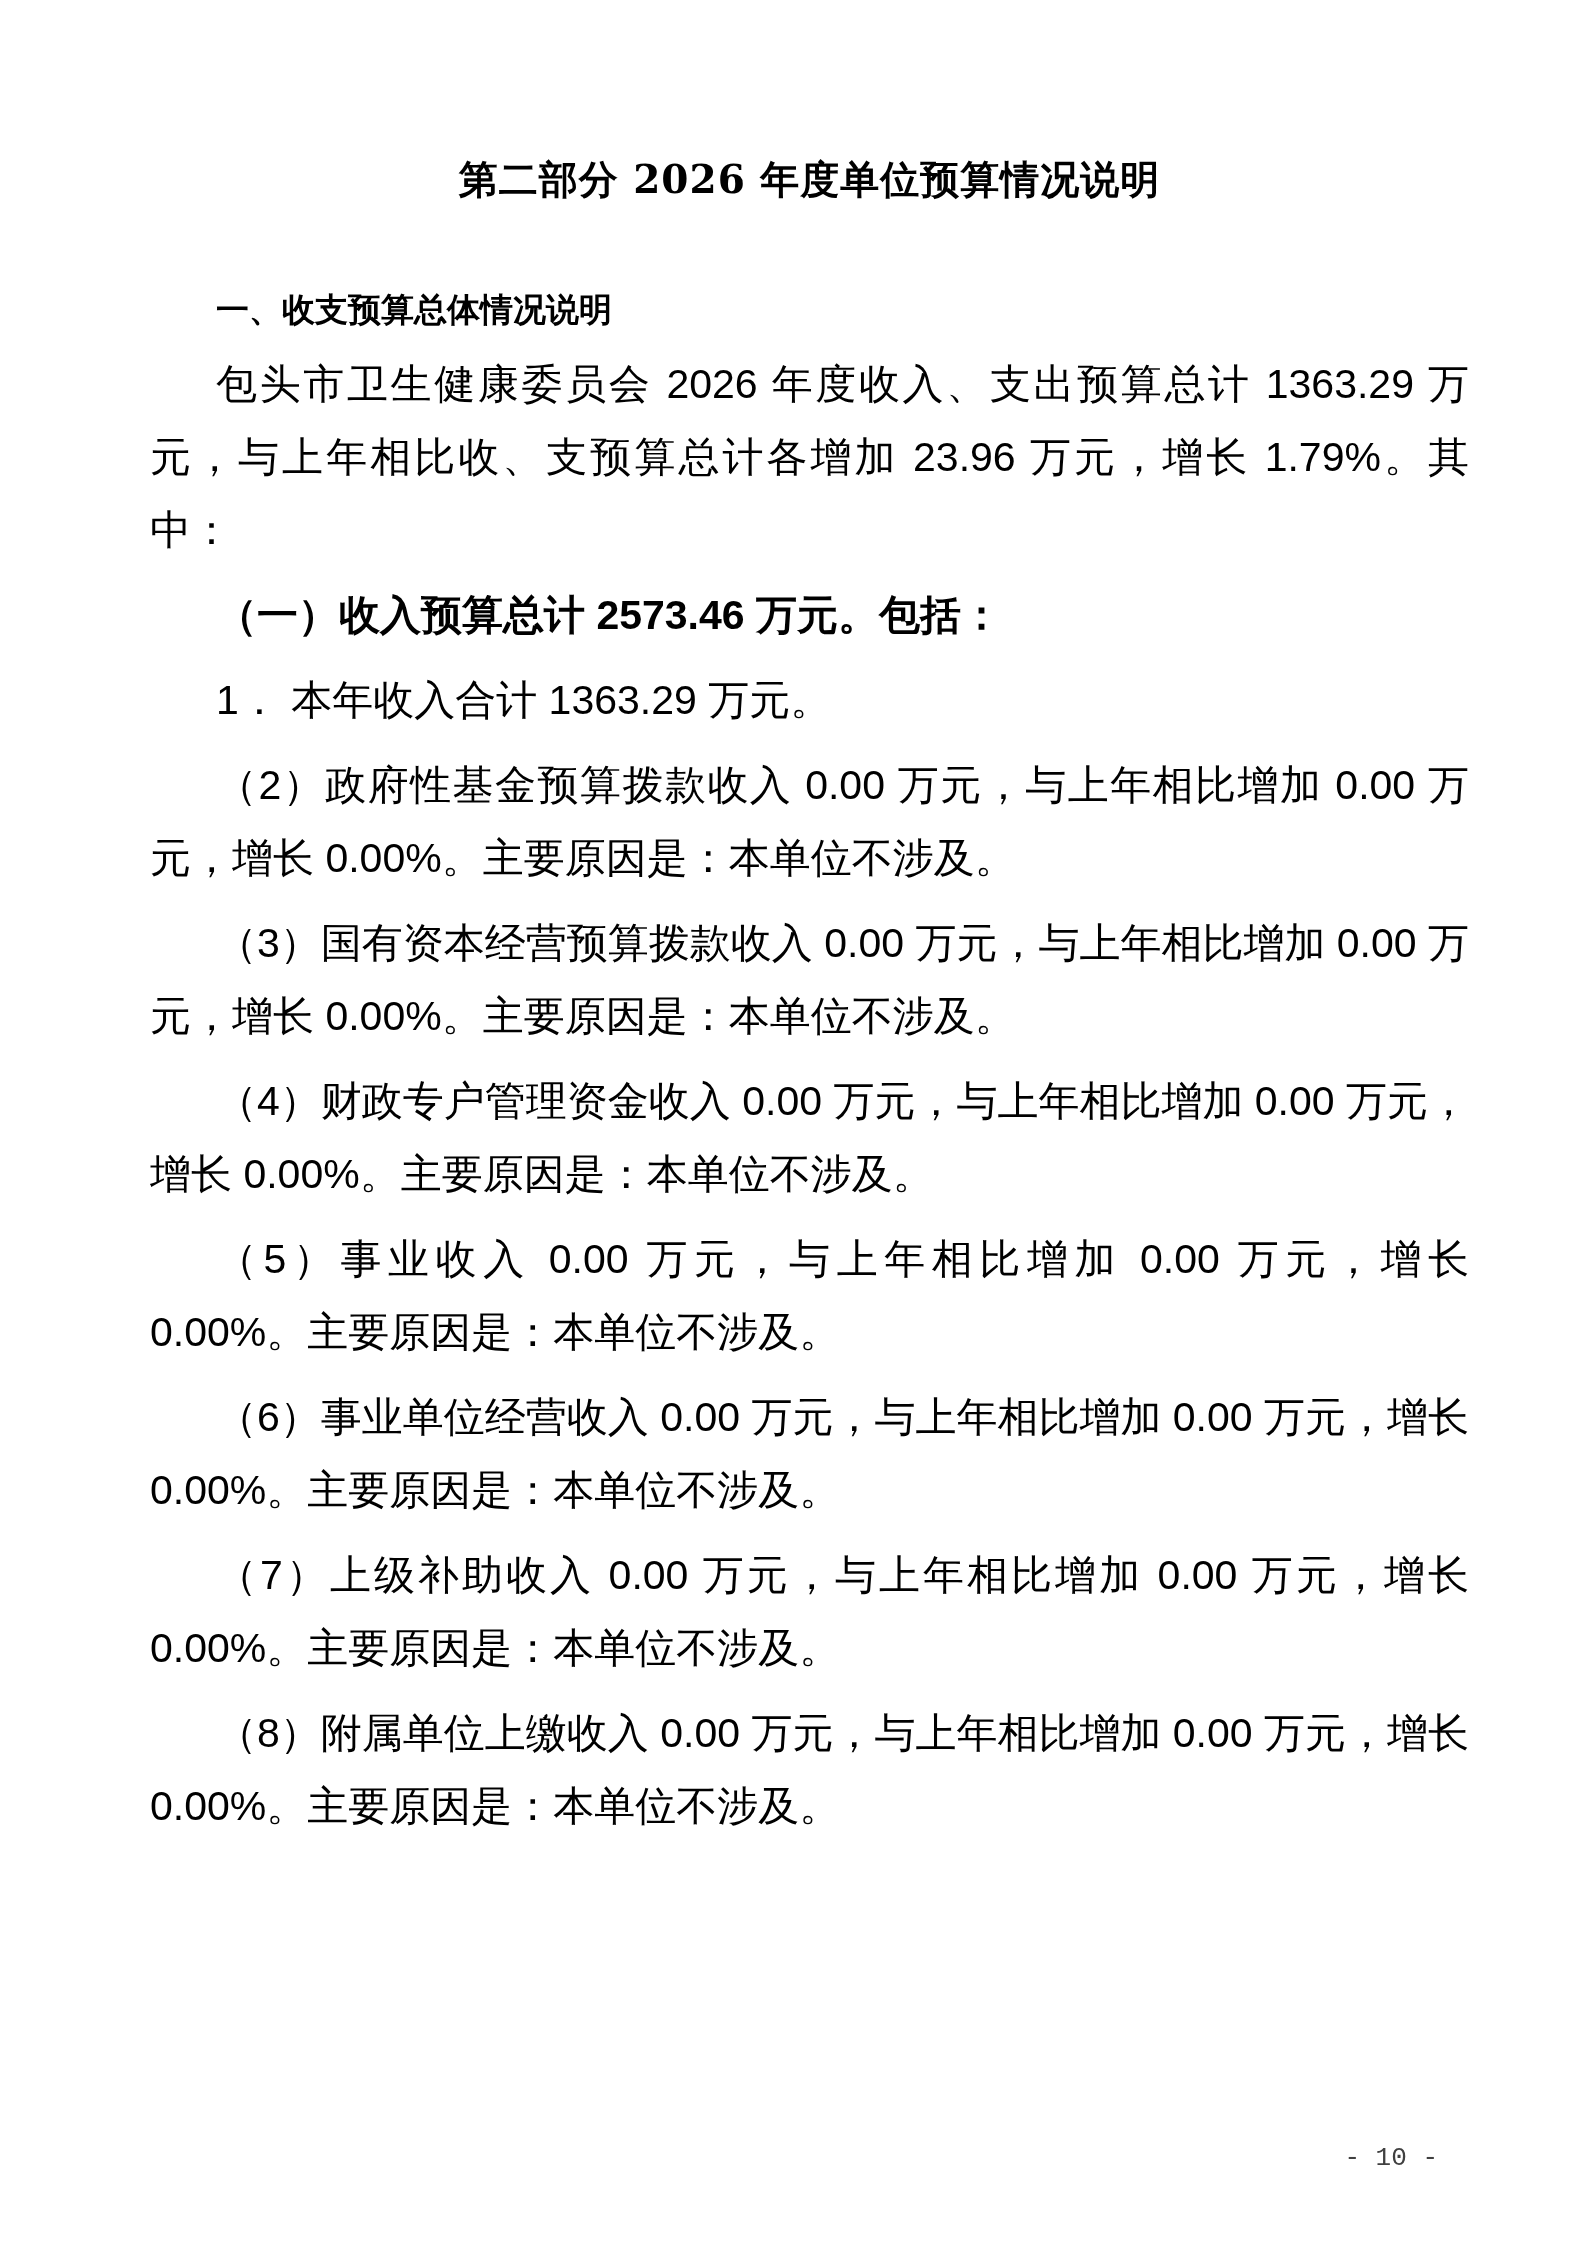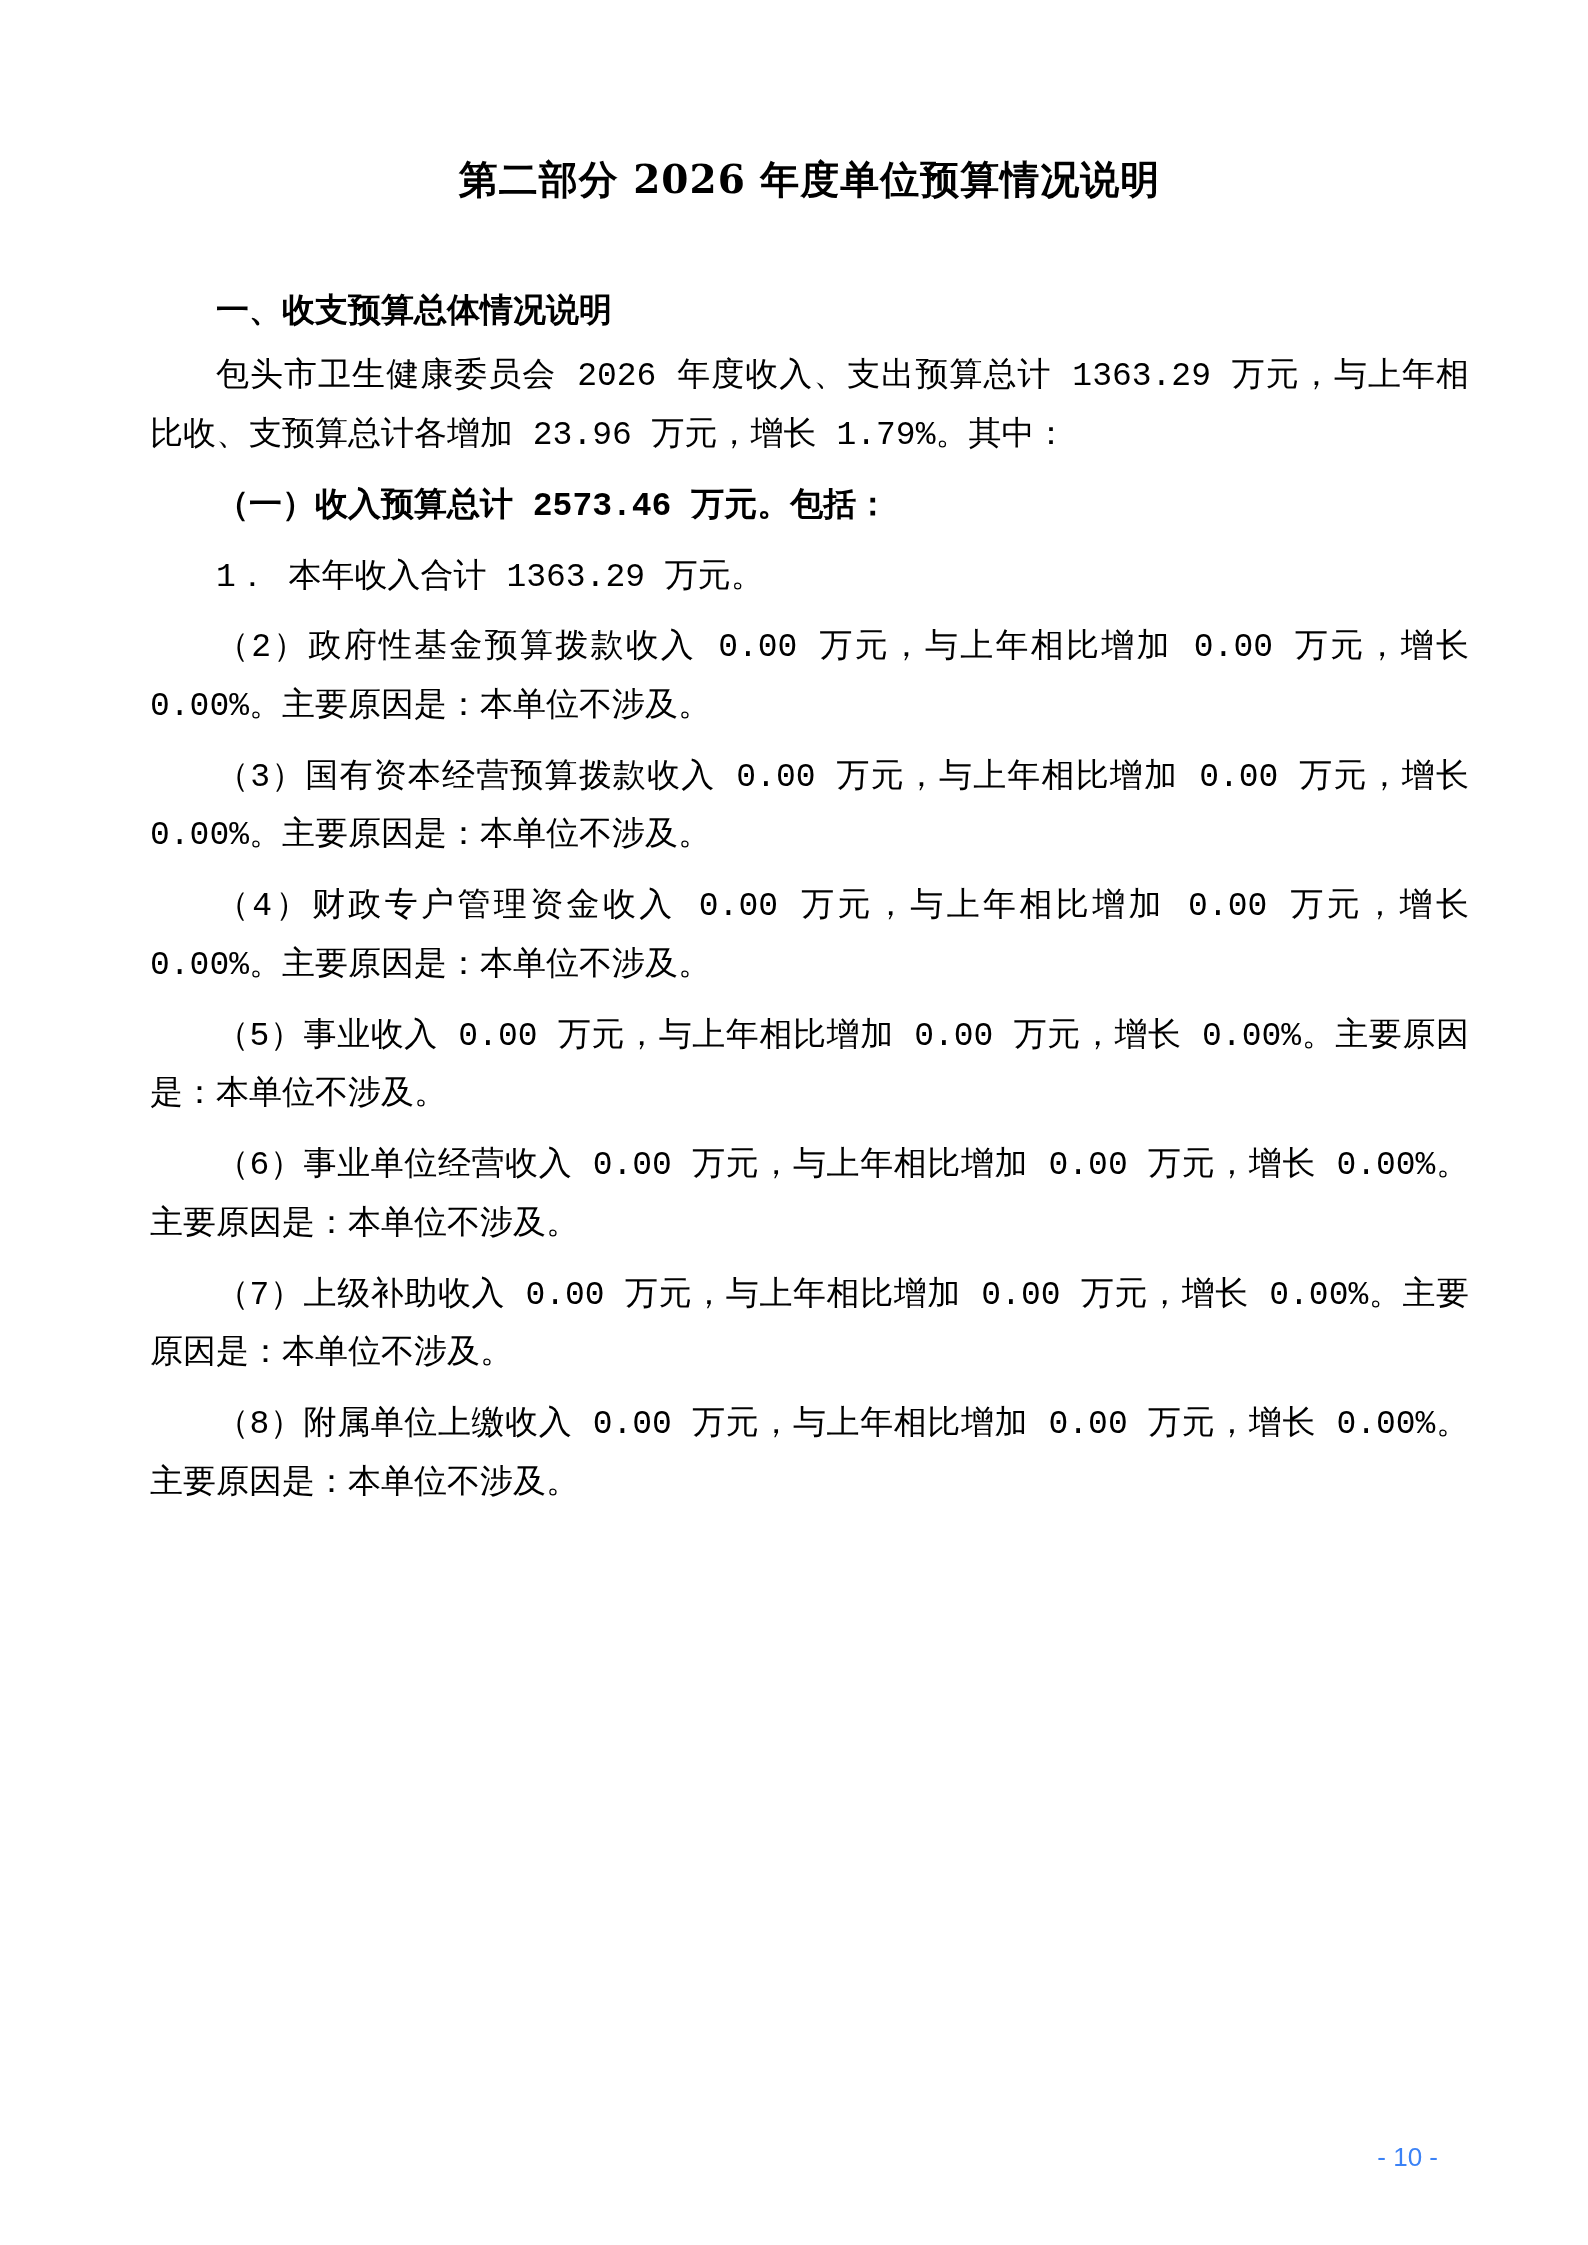--- a/index.html
+++ b/index.html
@@ -31,38 +31,38 @@
   }
   .section-heading {
     font-size: 33px;
     font-weight: bold;
     margin: 75px 0 0 0;
     text-indent: 66px;
     line-height: 1.6;
     font-family: "DejaVu Sans", "Liberation Sans", sans-serif;
   }
   p.body-par {
-    font-size: 33px;
+    font-size: 41px;
     line-height: 1.78;
     margin: 12px 0 0 0;
     text-indent: 66px;
     text-align: justify;
     text-justify: inter-ideograph;
-    font-family: Liberation Mono, monospace;
+    font-family: Liberation Sans, sans-serif;
   }
   p.body-par.bold {
     font-weight: bold;
   }
   .page-number {
     position: absolute;
     right: 150px;
     bottom: 72px;
     font-size: 26px;
-    font-family: Liberation Sans, sans-serif;
-    color: #3b82f6;
+    font-family: Liberation Mono, monospace;
+    color: #404040;
   }
 </style>
 </head>
 <body>
 
 <div class="page">
 
   <h1 class="doc-title">第二部分 2026 年度单位预算情况说明</h1>
 
   <h2 class="section-heading">一、收支预算总体情况说明</h2>

